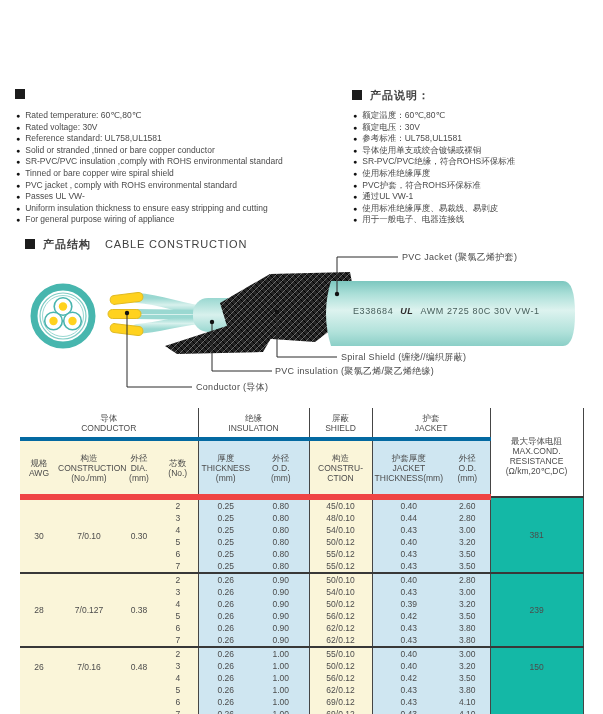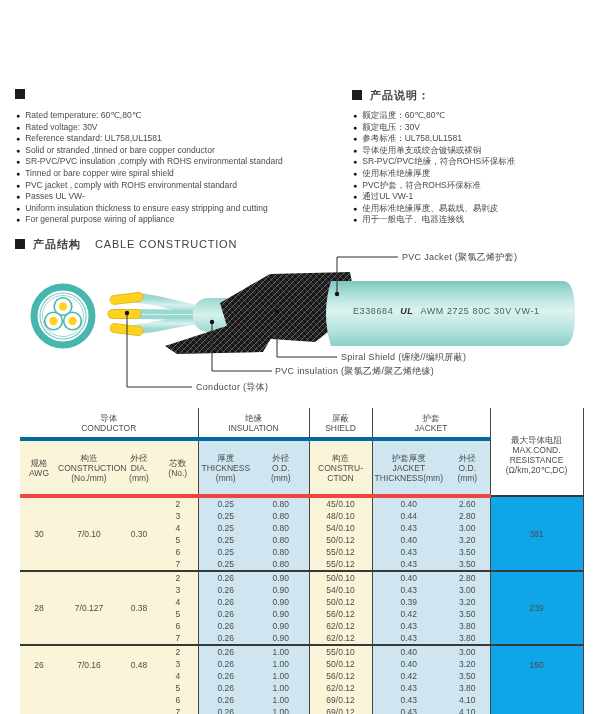--- a/index.html
+++ b/index.html
@@ -13,26 +13,26 @@
   .cn-bold{font-weight:bold;letter-spacing:1px;text-align:right;}
   .en-sub{margin-left:14px;letter-spacing:.8px;}
   .blist{position:absolute;font-size:8.5px;line-height:10.6px;color:#4a4a4a;}
   .brow{white-space:nowrap;}
   .bullet{font-size:7px;margin-right:5px;color:#111;}
   
   #spec{position:absolute;left:20px;top:408px;width:563px;border-collapse:collapse;table-layout:fixed;
         font-size:8.5px;color:#4c4c4c;}
   #spec th{font-weight:normal;text-align:center;vertical-align:middle;white-space:pre-line;line-height:10px;padding:0;}
   #spec thead tr.grp th{height:29px;border-bottom:4px solid #0369a1;}
-  #spec thead tr.cols th{height:53px;border-bottom:4px solid #ef4444;}
+  #spec thead tr.cols th{height:53px;border-bottom:6px solid #ef4444;}
   #spec thead tr.grp th.res-head{border-bottom:2px solid #383838;vertical-align:bottom;padding-bottom:20px;}
   #spec td{height:12px;line-height:12px;text-align:center;padding:0;vertical-align:middle;}
   .y{background:#faf5d9;}
   .b{background:#cfe6f1;}
-  .w{background:#0ea5e9;}
+  .w{background:#14b8a6;}
   .br{border-right:1px solid #454545;}
   #spec tr.gstart td{border-top:2px solid #383838;}
   #spec td.top{vertical-align:top;padding-top:13px;}
   
   #diagram{position:absolute;left:15px;top:248px;}
   .svg-label{font-size:9px;fill:#4a4a4a;letter-spacing:.3px;}
   .marking{font-size:9px;fill:#47605c;letter-spacing:.6px;}
 </style>
 </head>
 <body>
@@ -62,21 +62,21 @@
     <div class="brow"><span class="bullet">●</span><span>参考标准：UL758,UL1581</span></div>
     <div class="brow"><span class="bullet">●</span><span>导体使用单支或绞合镀锡或裸铜</span></div>
     <div class="brow"><span class="bullet">●</span><span>SR-PVC/PVC绝缘，符合ROHS环保标准</span></div>
     <div class="brow"><span class="bullet">●</span><span>使用标准绝缘厚度</span></div>
     <div class="brow"><span class="bullet">●</span><span>PVC护套，符合ROHS环保标准</span></div>
     <div class="brow"><span class="bullet">●</span><span>通过UL VW-1</span></div>
     <div class="brow"><span class="bullet">●</span><span>使用标准绝缘厚度、易裁线、易剥皮</span></div>
     <div class="brow"><span class="bullet">●</span><span>用于一般电子、电器连接线</span></div>
   </div>
 
-<div class="sec-head" style="left:15px;top:237px;">
+<div class="sec-head" style="left:25px;top:237px;">
   <span class="square"></span><span class="cn-bold">产品结构</span><span class="en-sub">CABLE  CONSTRUCTION</span>
 </div>
 
 <svg id="diagram" width="575" height="155" viewBox="0 0 575 155">
   <defs>
     <linearGradient id="gJacket" x1="0" y1="0" x2="0" y2="1">
       <stop offset="0" stop-color="#7cc7bf"></stop>
       <stop offset="0.2" stop-color="#abdfd8"></stop>
       <stop offset="0.45" stop-color="#ddf3ef"></stop>
       <stop offset="0.78" stop-color="#b2e2db"></stop>

